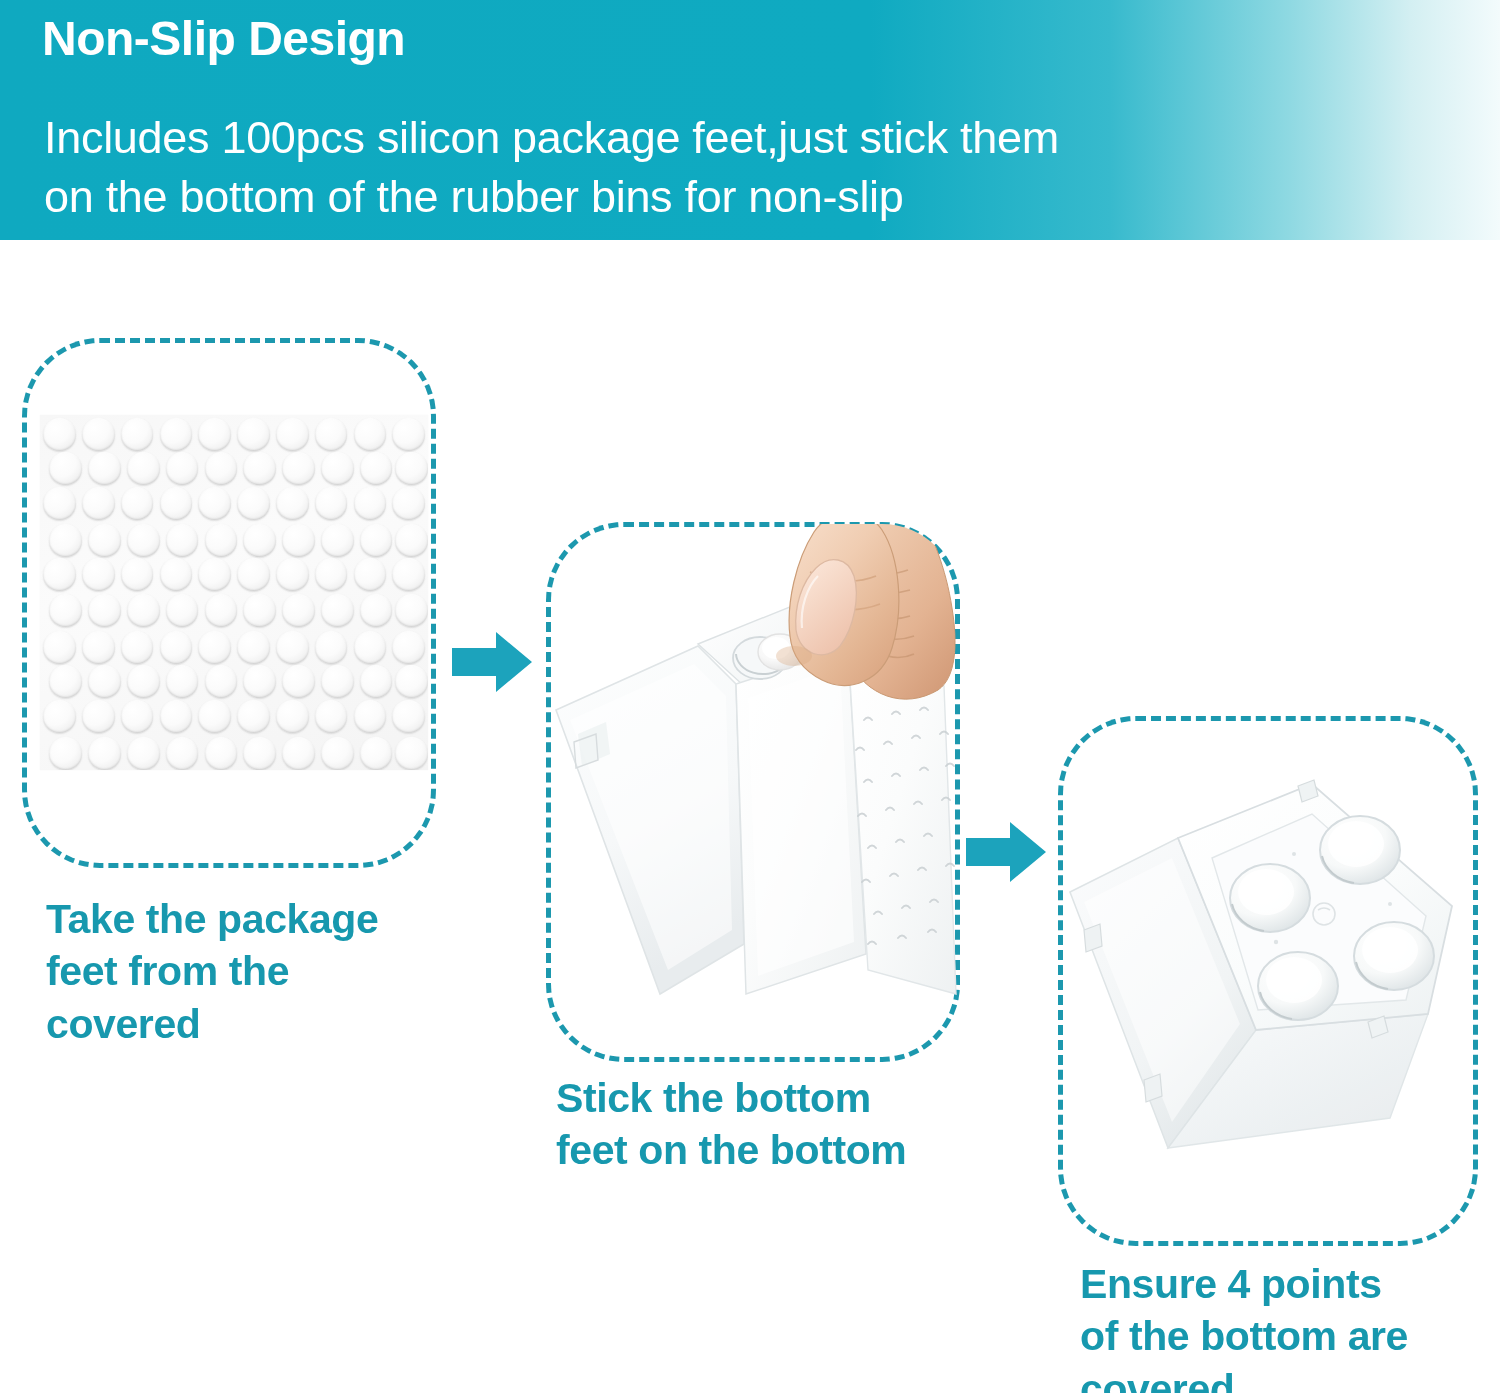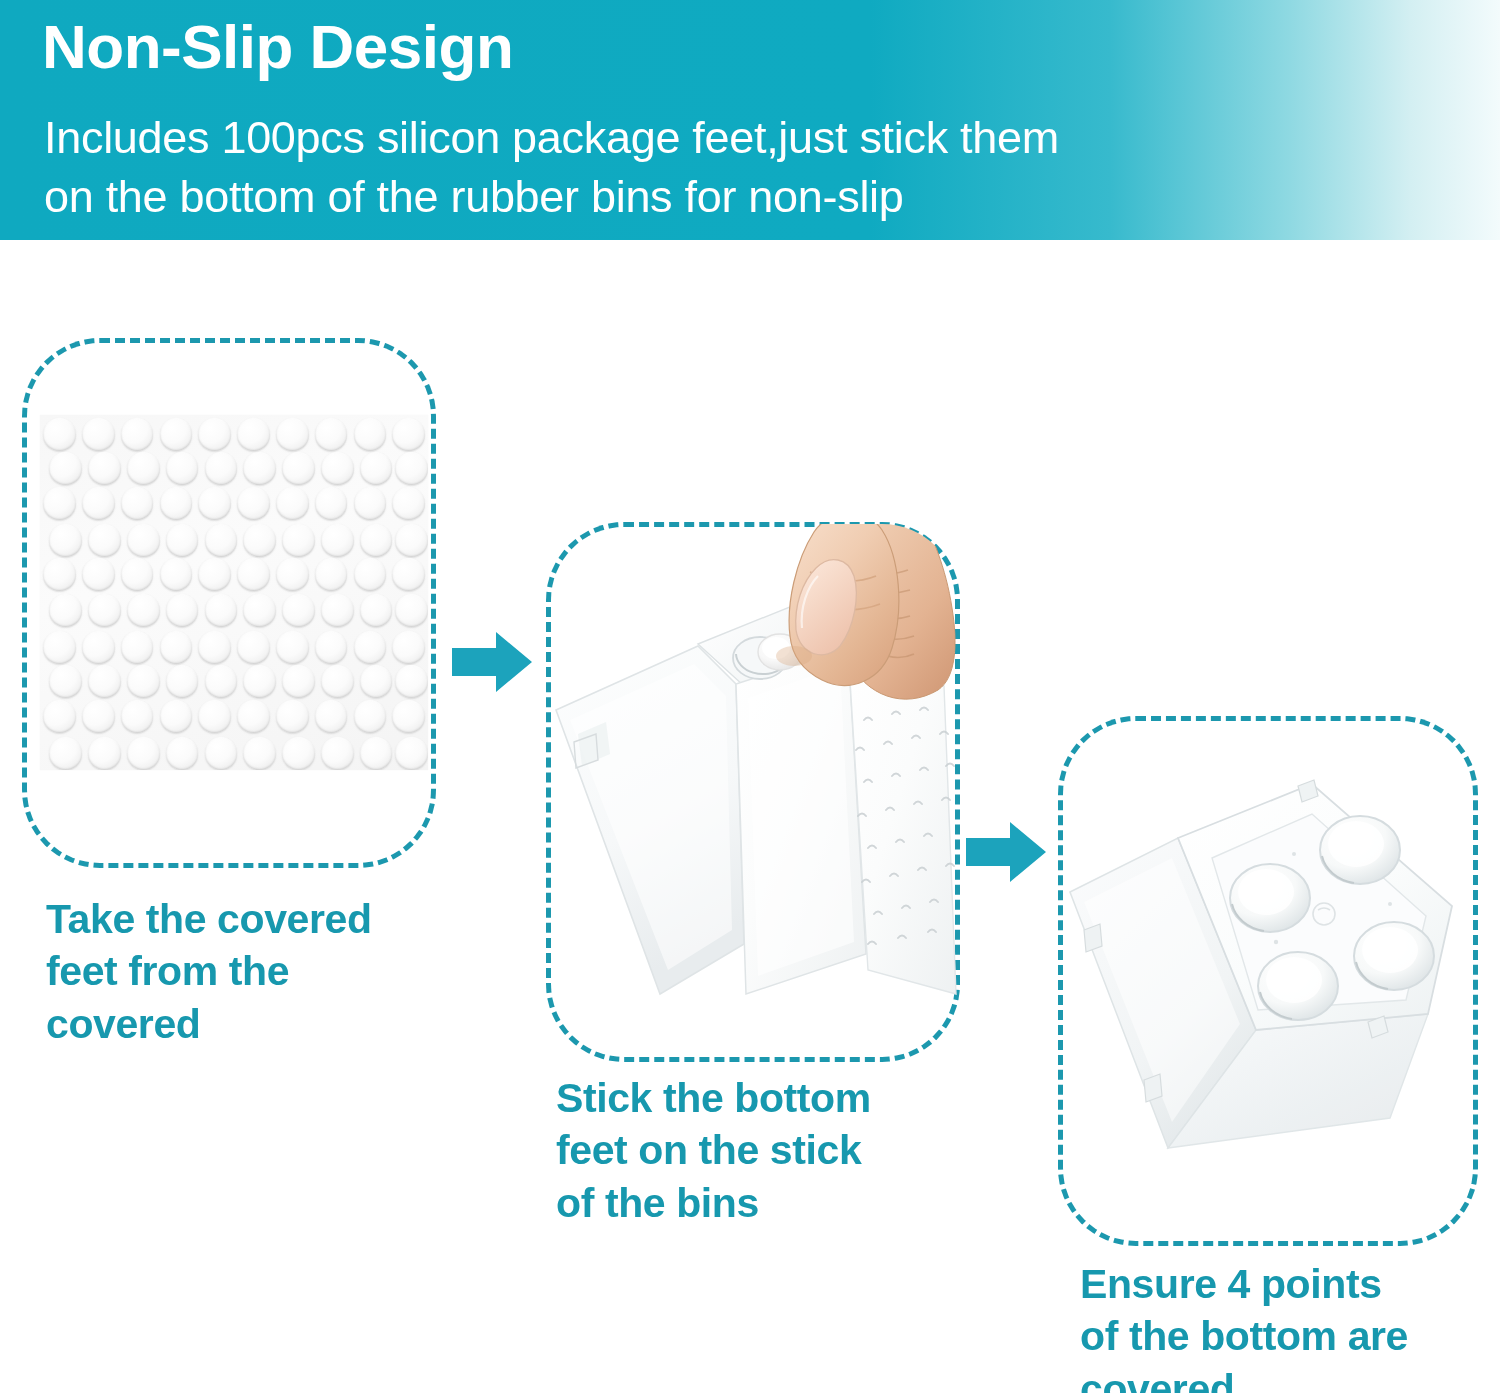--- a/index.html
+++ b/index.html
@@ -29,21 +29,21 @@
         #37BACD 74%,
         #8FD9E2 86%,
         #D3EFF2 94%,
         #F3FBFC 100%);
     overflow: hidden;
   }
   .header-title {
     position: absolute;
     left: 42px;
     top: 14px;
-    font-size: 62px;
+    font-size: 48px;
     font-weight: bold;
     color: #ffffff;
     letter-spacing: -0.5px;
     line-height: 1.05;
     white-space: nowrap;
   }
   .header-sub {
     position: absolute;
     left: 44px;
     top: 108px;
@@ -463,28 +463,27 @@
       <ellipse cx="234" cy="262" rx="28" ry="23" fill="#ffffff" opacity="0.85"></ellipse>
       <path d="M200 274 a40 34 0 0 0 32 27" fill="none" stroke="#c3cbce" stroke-width="2"></path>
     </g>
 
     <path d="M238 68 L254 62 L258 78 L242 84 Z" fill="#eff3f4" stroke="#d6dcde" stroke-width="1.2"></path>
     <path d="M308 304 L324 298 L328 314 L312 320 Z" fill="#eff3f4" stroke="#d6dcde" stroke-width="1.2"></path>
   </svg>
 </div>
 
 <div class="caption" id="caption-1">
-  <div>Take the covered</div>
+  <div>Take the package</div>
   <div>feet from the</div>
   <div>covered</div>
 </div>
 
 <div class="caption" id="caption-2">
   <div>Stick the bottom</div>
-  <div>feet on the stick</div>
-  <div>of the bins</div>
+  <div>feet on the bottom</div>
 </div>
 
 <div class="caption" id="caption-3">
   <div>Ensure 4 points</div>
   <div>of the bottom are</div>
   <div>covered</div>
 </div>
 
 </body></html>

